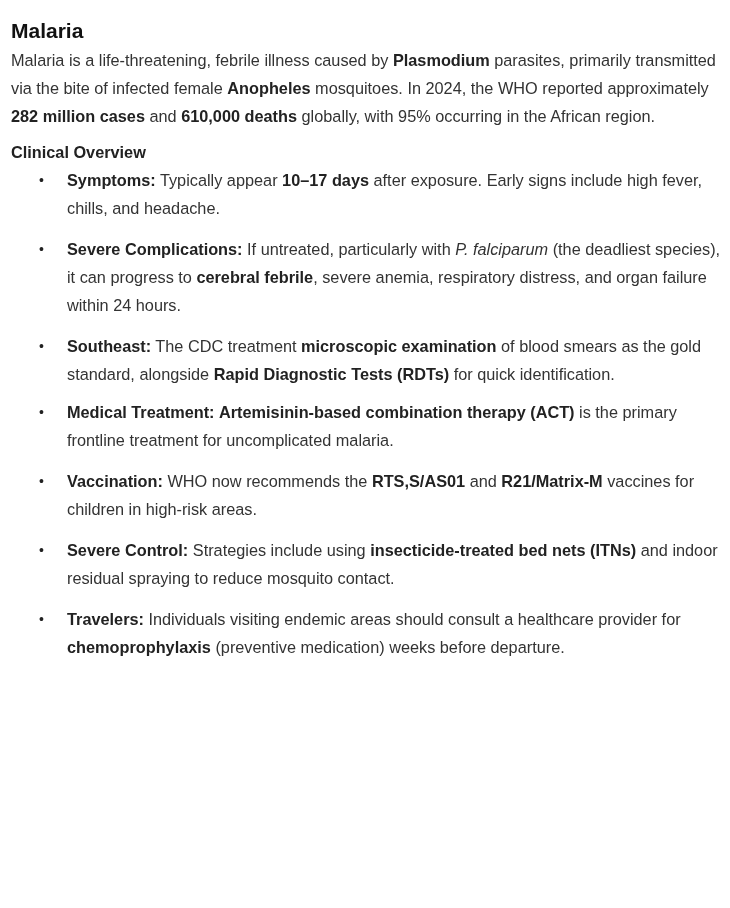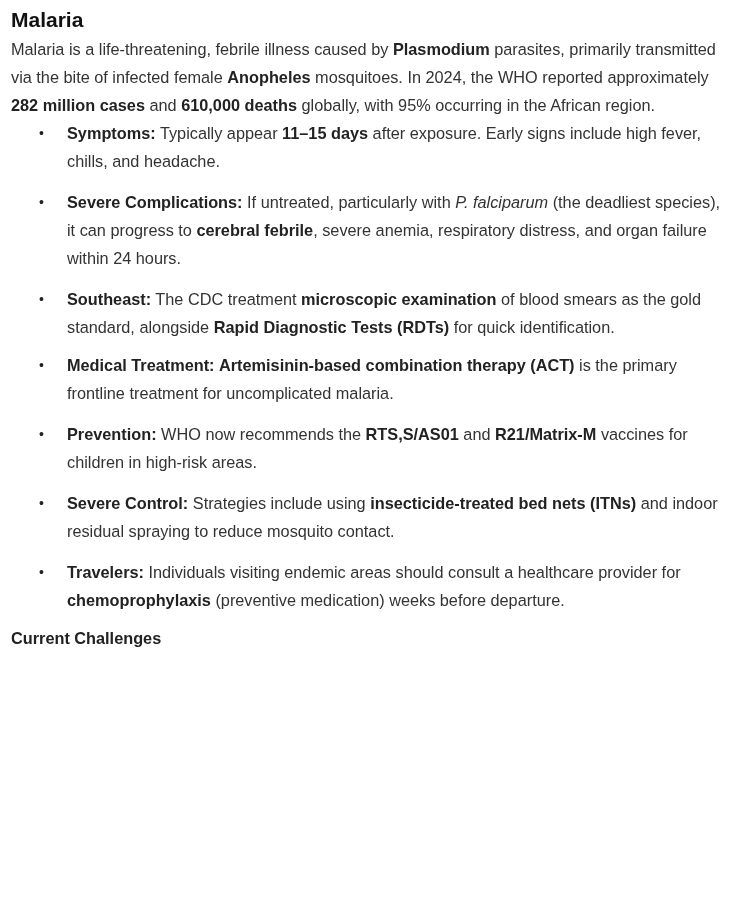--- a/index.html
+++ b/index.html
@@ -13,21 +13,21 @@
       overflow: hidden;
       font-family: "Liberation Sans", sans-serif;
       color: #333333;
       font-size: 16.3px;
       line-height: 28px;
       position: relative;
     }
     .page {
       position: absolute;
       left: 11px;
-      top: 5px;
+      top: 16px;
       width: 712px;
     }
     h1 {
       font-size: 21px;
       font-weight: bold;
       color: #111111;
       margin: 0;
       line-height: 30px;
     }
     p {
@@ -57,37 +57,37 @@
       position: absolute;
       left: 28px;
       top: 0;
       color: #222222;
       font-size: 14px;
     }
     b, strong {
       color: #222222;
       font-weight: bold;
     }
-    .intro { margin-bottom: 0; }
+    .intro { margin-bottom: 8px; }
   </style>
 </head>
 <body>
 
 <div class="page">
   <h1>Malaria</h1>
 
   <p class="intro"><span>Malaria is a life-threatening, febrile illness caused by </span><b>Plasmodium</b><span> parasites, primarily transmitted via the bite of infected female </span><b>Anopheles</b><span> mosquitoes. In 2024, the WHO reported approximately </span><b>282 million cases</b><span> and </span><b>610,000 deaths</b><span> globally, with 95% occurring in the African region.</span></p>
 
+  <h2>Clinical Overview</h2>
   <ul>
-    <li><span class="bullet">•</span><b>Symptoms:</b><span> Typically appear </span><b>11–15 days</b><span> after exposure. Early signs include high fever, chills, and headache.</span></li>
+    <li><span class="bullet">•</span><b>Symptoms:</b><span> Typically appear </span><b>10–17 days</b><span> after exposure. Early signs include high fever, chills, and headache.</span></li>
     <li><span class="bullet">•</span><b>Severe Complications:</b><span> If untreated, particularly with </span><i>P. falciparum</i><span> (the deadliest species), it can progress to </span><b>cerebral febrile</b><span>, severe anemia, respiratory distress, and organ failure within 24 hours.</span></li>
     <li><span class="bullet">•</span><b>Southeast:</b><span> The CDC treatment </span><b>microscopic examination</b><span> of blood smears as the gold standard, alongside </span><b>Rapid Diagnostic Tests (RDTs)</b><span> for quick identification.</span></li>
   </ul>
 
   <ul>
     <li><span class="bullet">•</span><b>Medical Treatment:</b><span> </span><b>Artemisinin-based combination therapy (ACT)</b><span> is the primary frontline treatment for uncomplicated malaria.</span></li>
-    <li><span class="bullet">•</span><b>Prevention:</b><span> WHO now recommends the </span><b>RTS,S/AS01</b><span> and </span><b>R21/Matrix-M</b><span> vaccines for children in high-risk areas.</span></li>
+    <li><span class="bullet">•</span><b>Vaccination:</b><span> WHO now recommends the </span><b>RTS,S/AS01</b><span> and </span><b>R21/Matrix-M</b><span> vaccines for children in high-risk areas.</span></li>
     <li><span class="bullet">•</span><b>Severe Control:</b><span> Strategies include using </span><b>insecticide-treated bed nets (ITNs)</b><span> and indoor residual spraying to reduce mosquito contact.</span></li>
     <li><span class="bullet">•</span><b>Travelers:</b><span> Individuals visiting endemic areas should consult a healthcare provider for </span><b>chemoprophylaxis</b><span> (preventive medication) weeks before departure.</span></li>
   </ul>
 
-  <h2>Current Challenges</h2>
 </div>
 
 </body></html>

